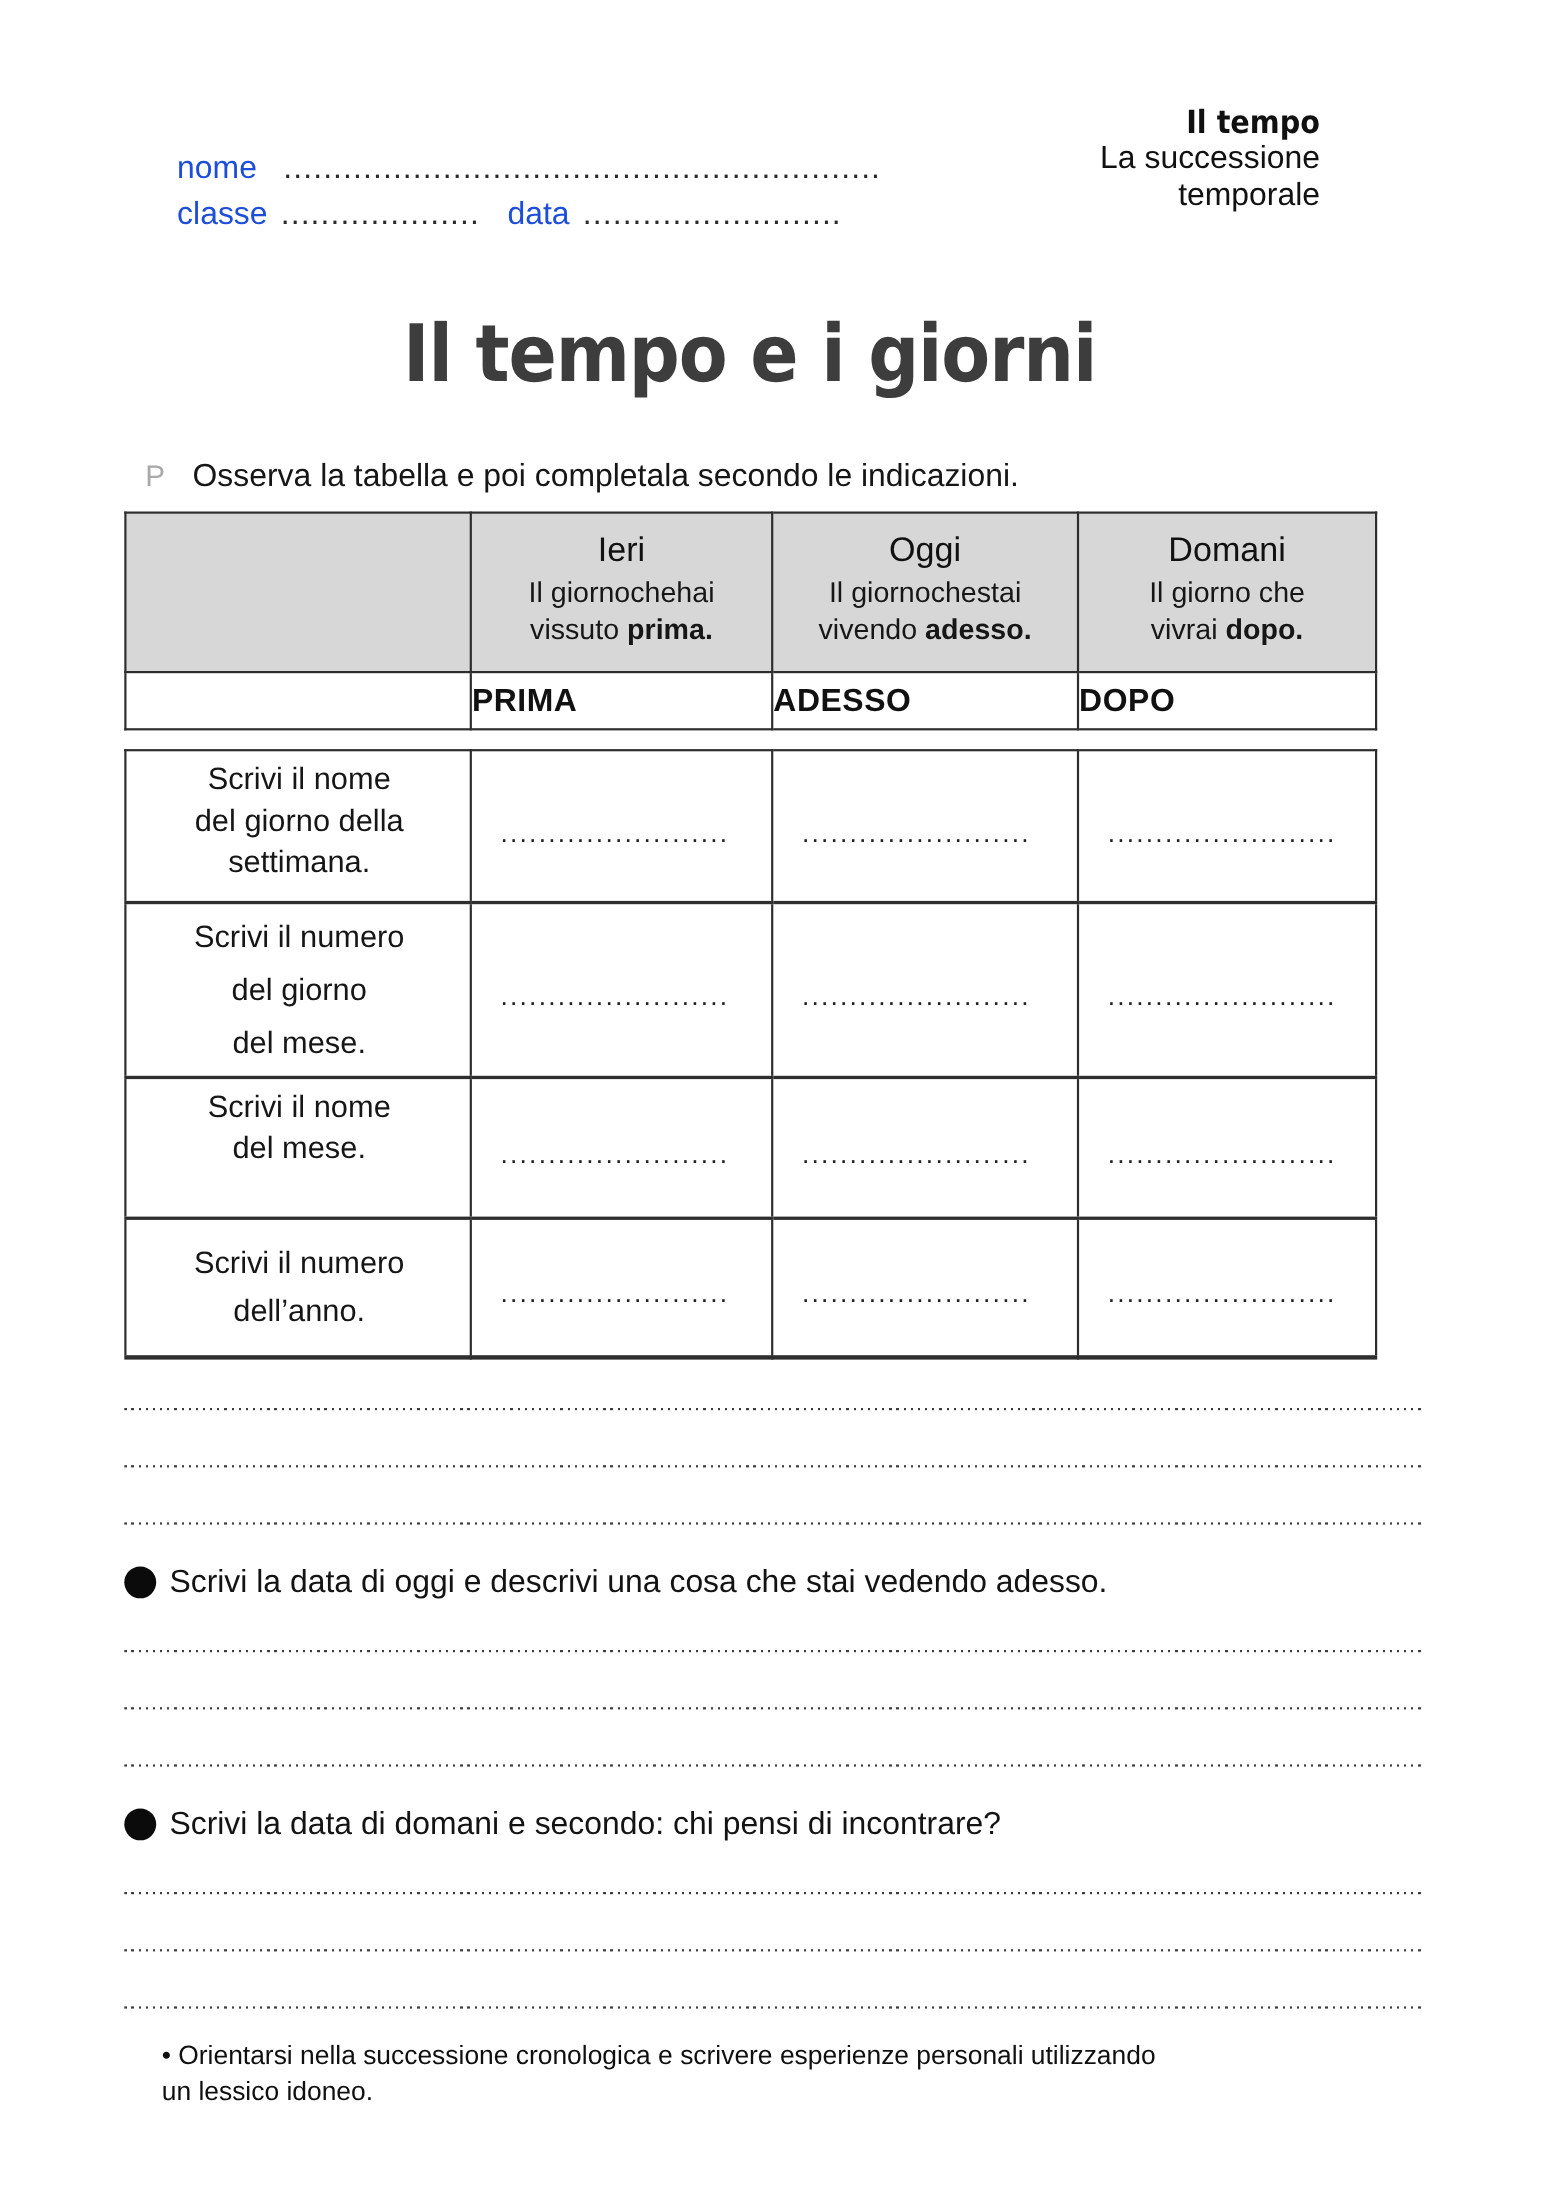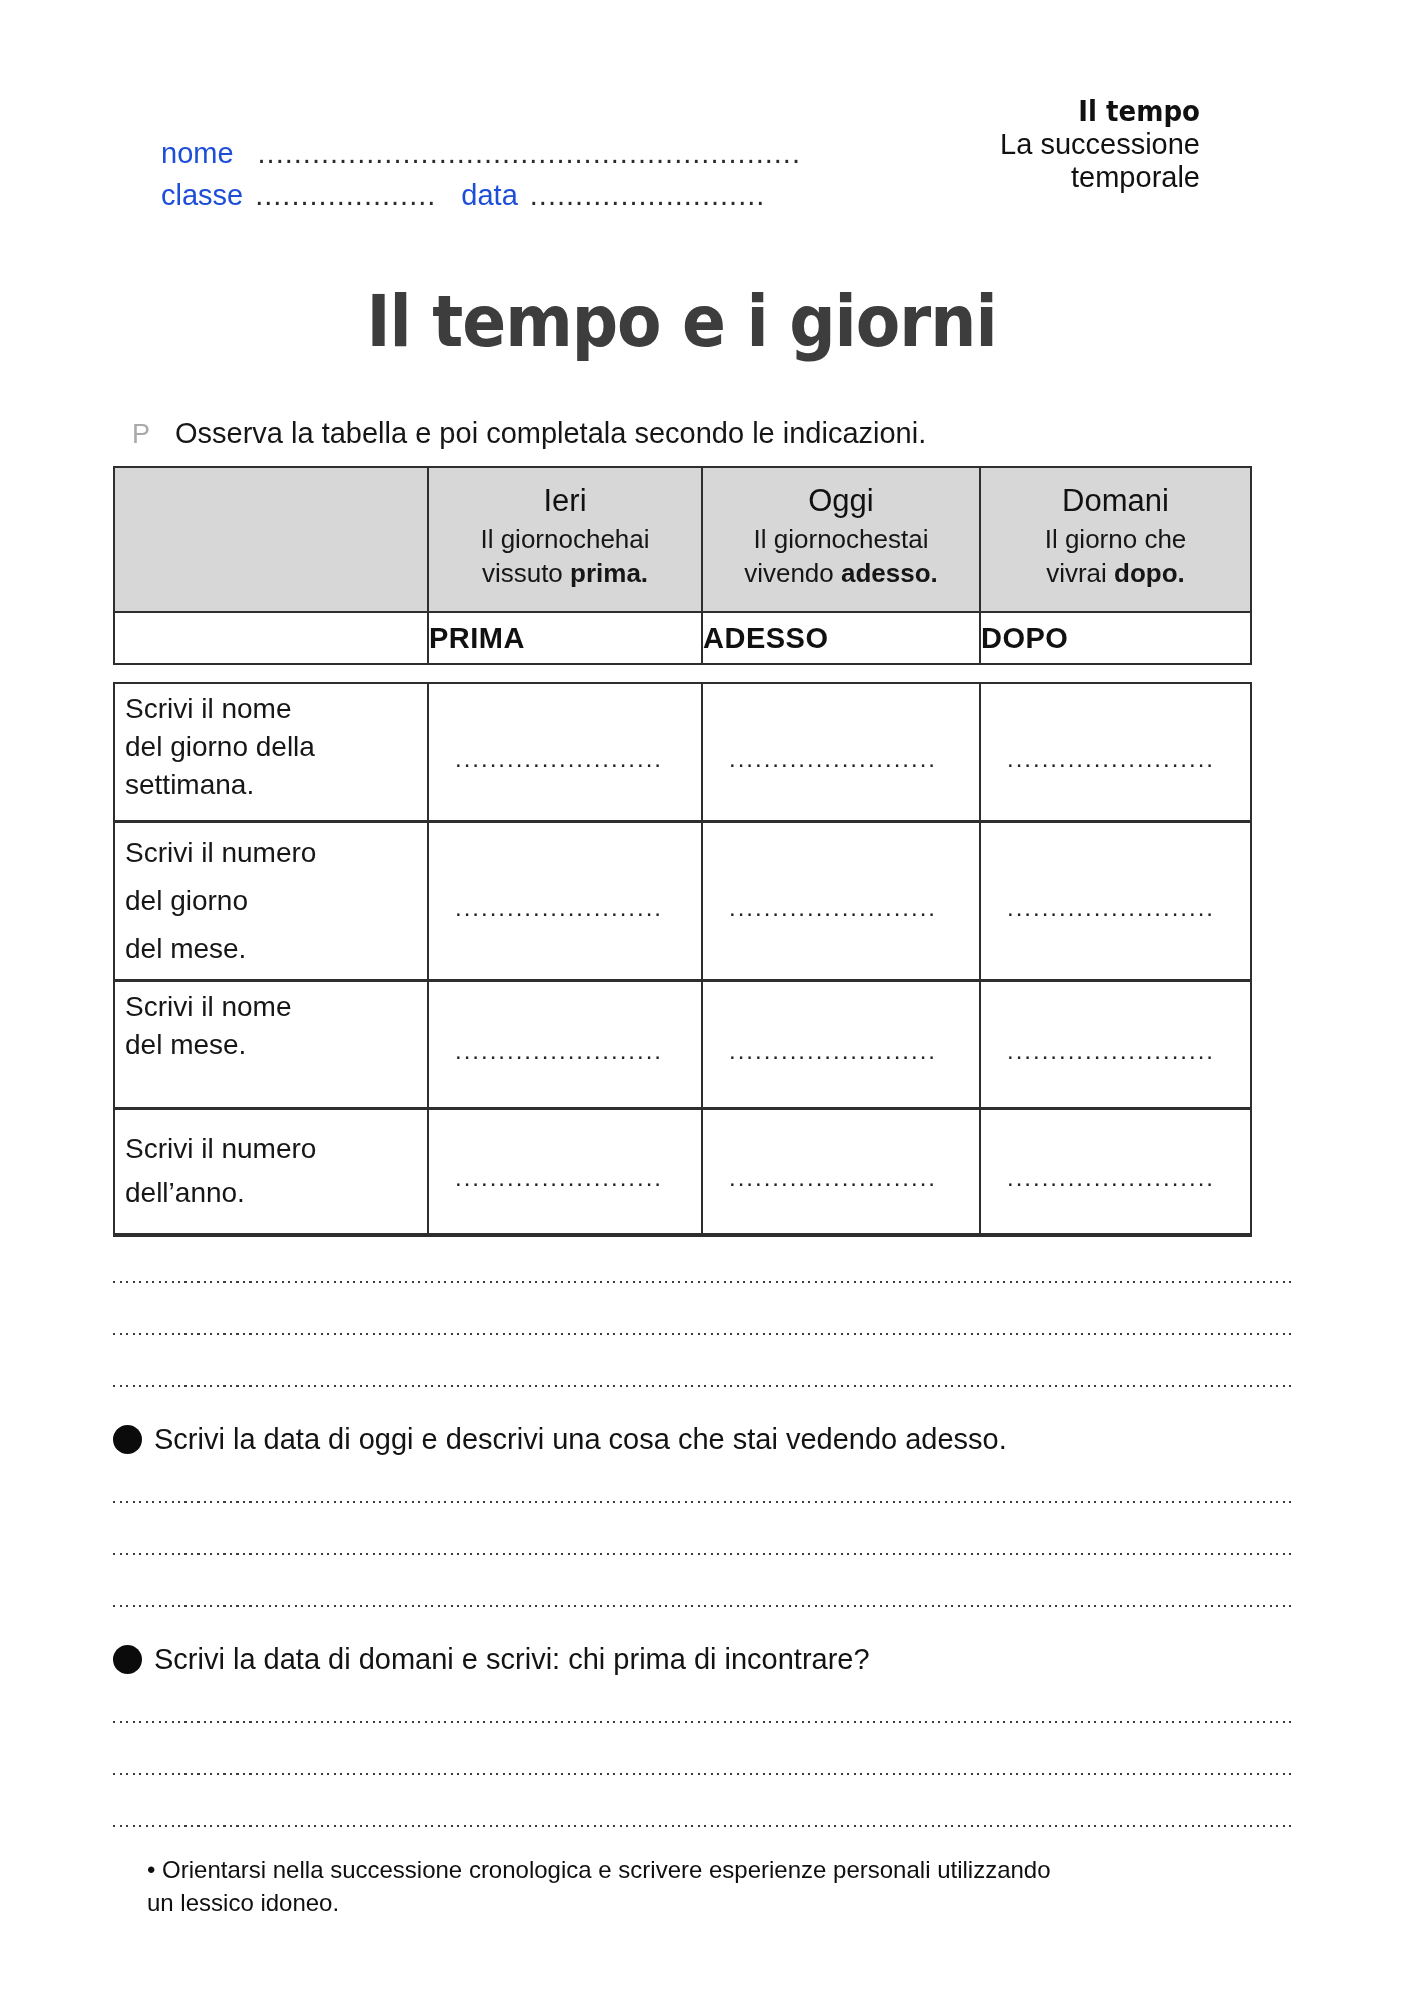--- a/index.html
+++ b/index.html
@@ -39,21 +39,21 @@
     font-family:"DejaVu Sans", sans-serif;font-stretch:condensed;
     font-size:72px;font-weight:bold;letter-spacing:-1px;
     color:var(--title-color);
   }
   
   .instruction{margin-top:52px;font-size:29px;line-height:36px;display:flex;align-items:baseline;}
   .p-marker{color:var(--marker-color);font-size:27px;margin-left:19px;flex:0 0 auto;}
   .instruction-text{margin-left:25px;color:#161616;}
   
   table.tbl{border-collapse:collapse;table-layout:fixed;width:1137px;}
-  table.tbl td{border:2px solid var(--border-color);padding:0;}
+  table.tbl td{border:2px solid var(--border-color);padding:0;text-align:center;}
   .head-tbl{margin-top:14px;}
   .head-tbl .gray-row td{background:var(--header-bg);height:145px;vertical-align:top;text-align:center;padding-top:14px;}
   .head-tbl .gray-row td.corner-cell{background:var(--header-bg);}
   .col-title{font-size:31px;line-height:38px;color:#111;}
   .col-desc{font-size:26px;line-height:34px;color:#161616;margin-top:2px;}
   .col-desc .emph{font-weight:bold;}
   .head-tbl .tag-row td{height:52px;text-align:left;vertical-align:middle;background:#fff;}
   .tag{font-size:29px;font-weight:bold;letter-spacing:0.5px;color:#111;}
   .body-tbl{margin-top:17px;border-bottom:4px solid var(--border-color);}
   .body-tbl tr+tr td{border-top:3px solid var(--border-color);}
@@ -207,21 +207,21 @@
       <span>Scrivi la data di oggi e descrivi una cosa che stai vedendo adesso.</span>
     </div>
     <div class="write-line first"></div>
     <div class="write-line"></div>
     <div class="write-line"></div>
   </section>
 
   <section class="exercise">
     <div class="prompt">
       <span class="bullet-dot"></span>
-      <span>Scrivi la data di domani e scrivi: chi prima di incontrare?</span>
+      <span>Scrivi la data di domani e secondo: chi pensi di incontrare?</span>
     </div>
     <div class="write-line first"></div>
     <div class="write-line"></div>
     <div class="write-line"></div>
   </section>
 
   <div class="sheet-footer">
     <div>• Orientarsi nella successione cronologica e scrivere esperienze personali utilizzando</div>
     <div>un lessico idoneo.</div>
   </div>

